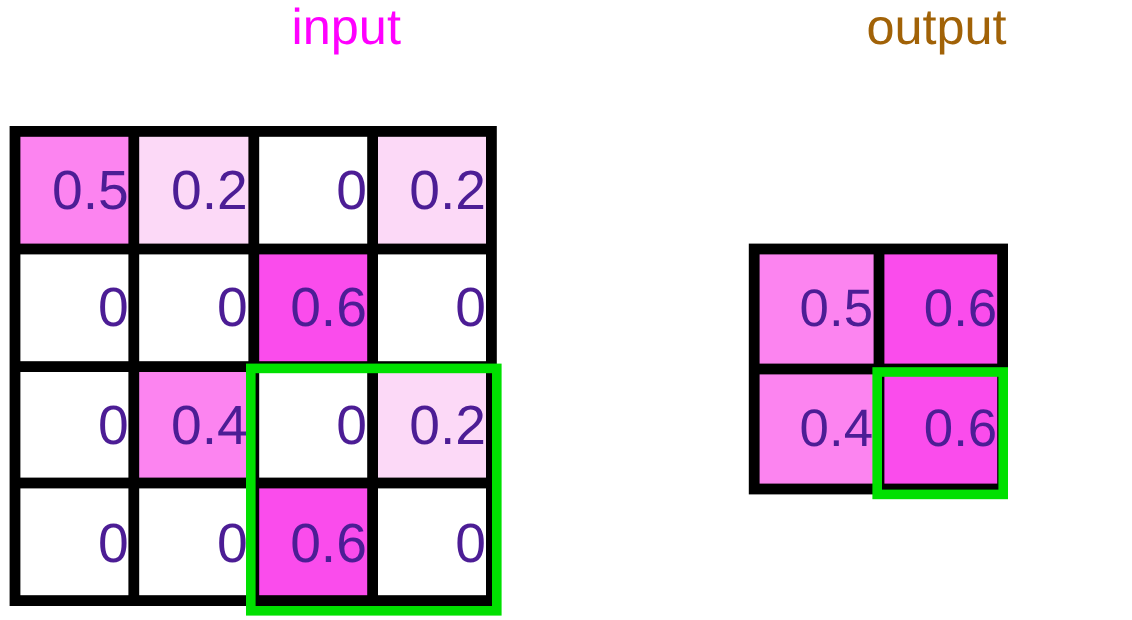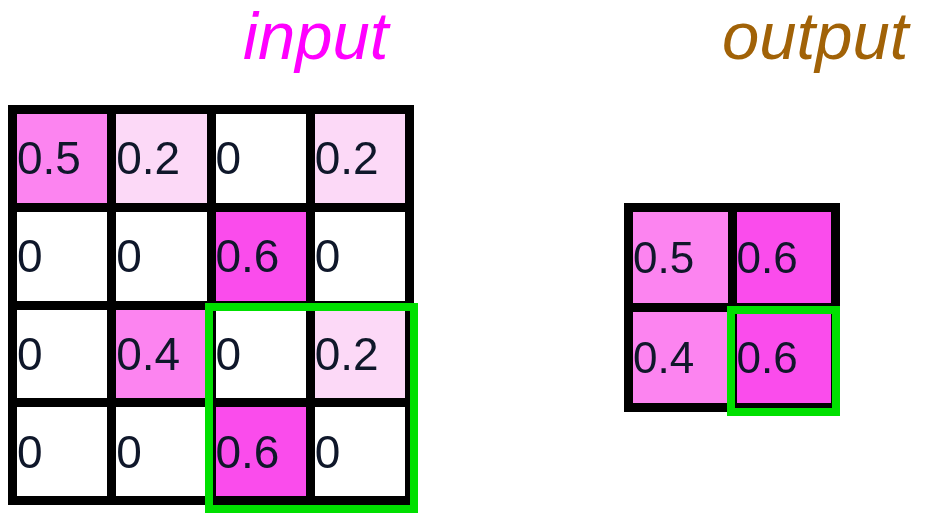--- a/index.html
+++ b/index.html
@@ -11,26 +11,25 @@
     width: 943px;
     height: 517px;
     position: relative;
     overflow: hidden;
     font-family: "Liberation Sans", sans-serif;
   }
 
   .title {
     position: absolute;
     color: #ff00ff;
-    font-size: 67px;
+    font-size: 42px;
     line-height: 1;
     font-family: "Liberation Sans", sans-serif;
     white-space: nowrap;
     user-select: none;
-    font-style: italic;
   }
   #title-input  { left: 243px; top: 2px; }
   #title-output { left: 722px; top: 2px; }
 
   
   .grid {
     position: absolute;
     box-sizing: border-box;
     background: #000000;
     display: grid;
@@ -53,23 +52,23 @@
     width: 216px;
     height: 209px;
     grid-template-columns: repeat(2, 1fr);
     grid-template-rows: repeat(2, 1fr);
   }
 
   .cell {
     position: relative;
     display: flex;
     align-items: center;
-    justify-content: flex-start;
+    justify-content: flex-end;
     background: #ffffff;
-    color: #0f172a;
+    color: #4c1d95;
     font-family: "Liberation Sans", sans-serif;
     font-size: 46px;
     line-height: 1;
     user-select: none;
     overflow: visible;
   }
   #output-grid .cell { font-size: 44px; }
 
   .cell-value {
     position: relative;

